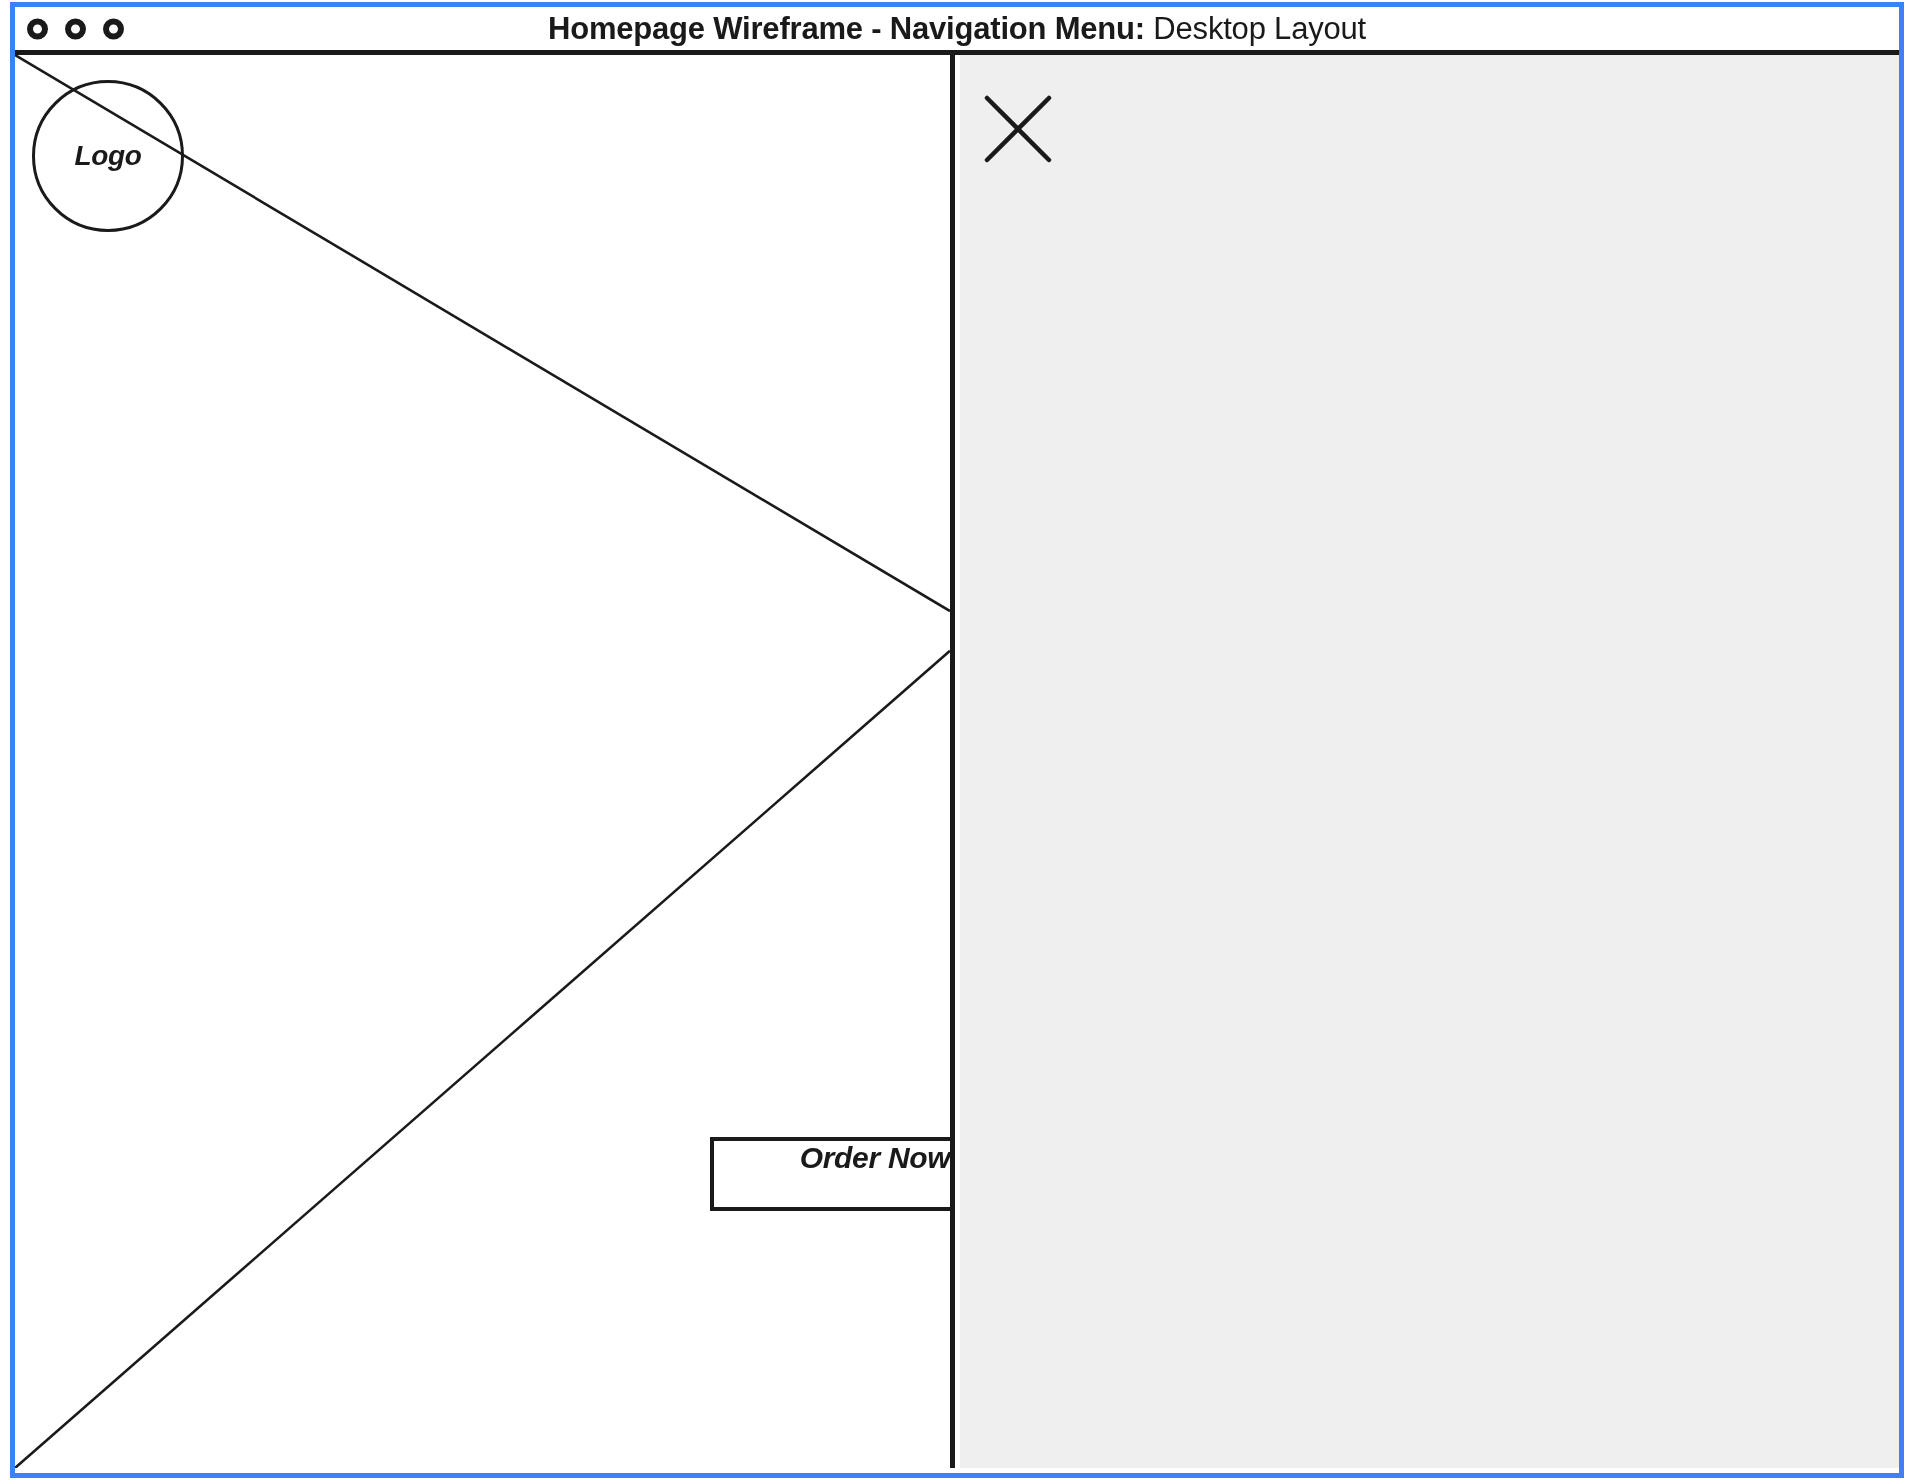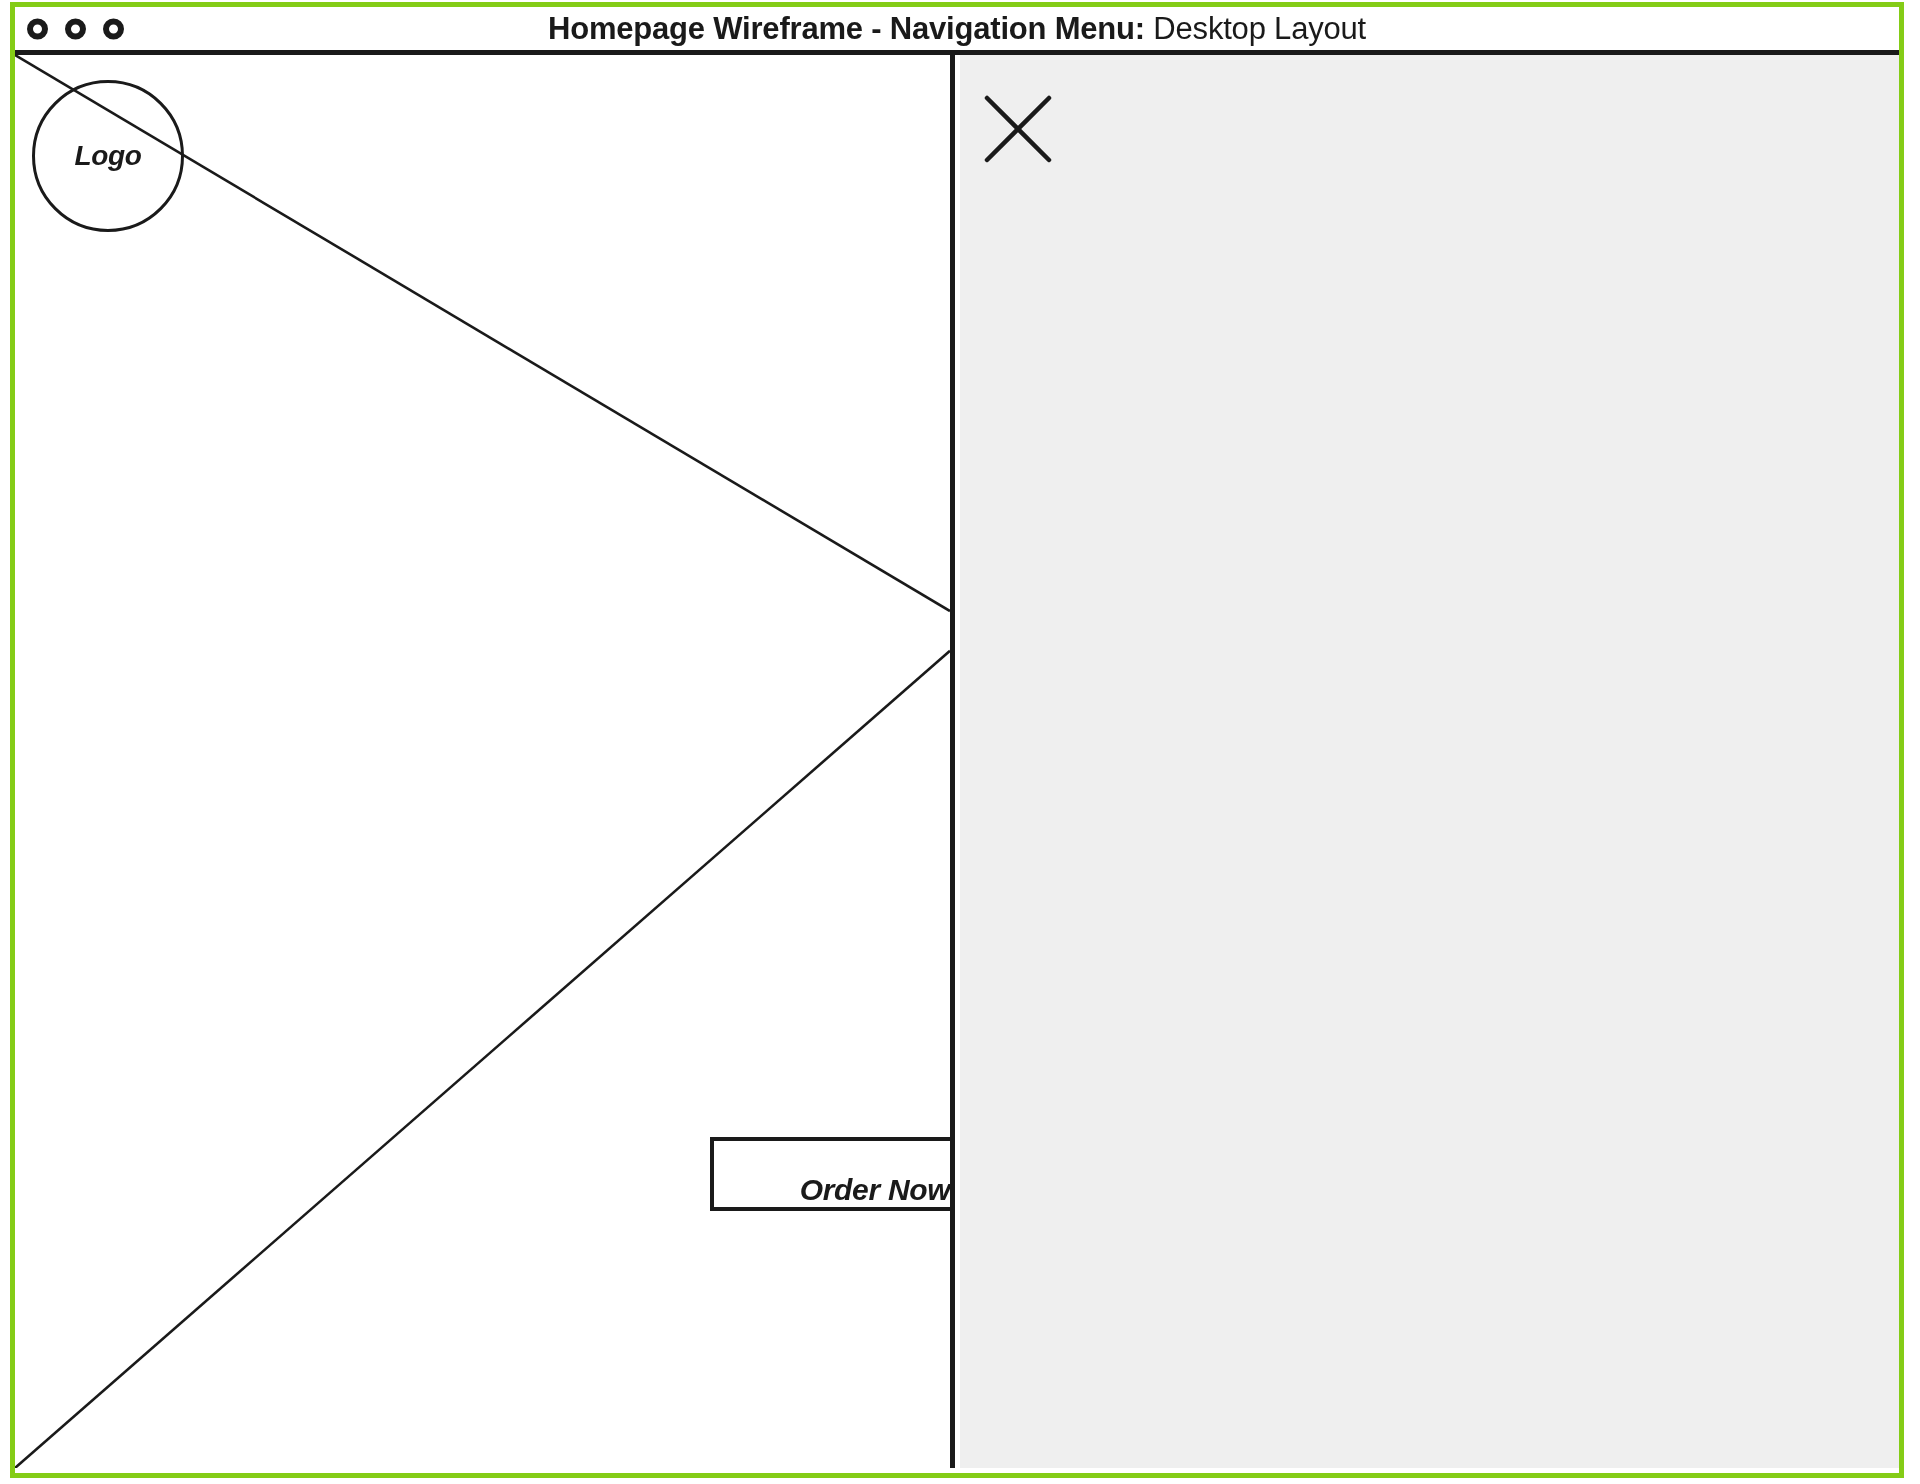--- a/index.html
+++ b/index.html
@@ -19,21 +19,21 @@
     background: #ffffff;
   }
 
   
   .window {
     position: absolute;
     left: 10px;
     top: 2px;
     width: 1894px;
     height: 1476px;
-    border: 5px solid #84cc16;
+    border: 5px solid #3b82f6;
     background: #ffffff;
   }
 
   .titlebar {
     position: relative;
     height: 48px;
     background: #ffffff;
     border-bottom: 5px solid #1a1a1a;
     display: flex;
     align-items: center;
@@ -118,21 +118,21 @@
 
   .order-button {
     position: absolute;
     left: 695px;
     top: 1082px;
     width: 330px;
     height: 74px;
     border: 4px solid #1a1a1a;
     background: #ffffff;
     display: flex;
-    align-items: flex-end;
+    align-items: flex-start;
     justify-content: center;
   }
   .order-label {
     font-size: 30px;
     font-weight: 700;
     font-style: italic;
     color: #1a1a1a;
     white-space: nowrap;
     letter-spacing: -0.3px;
   }

